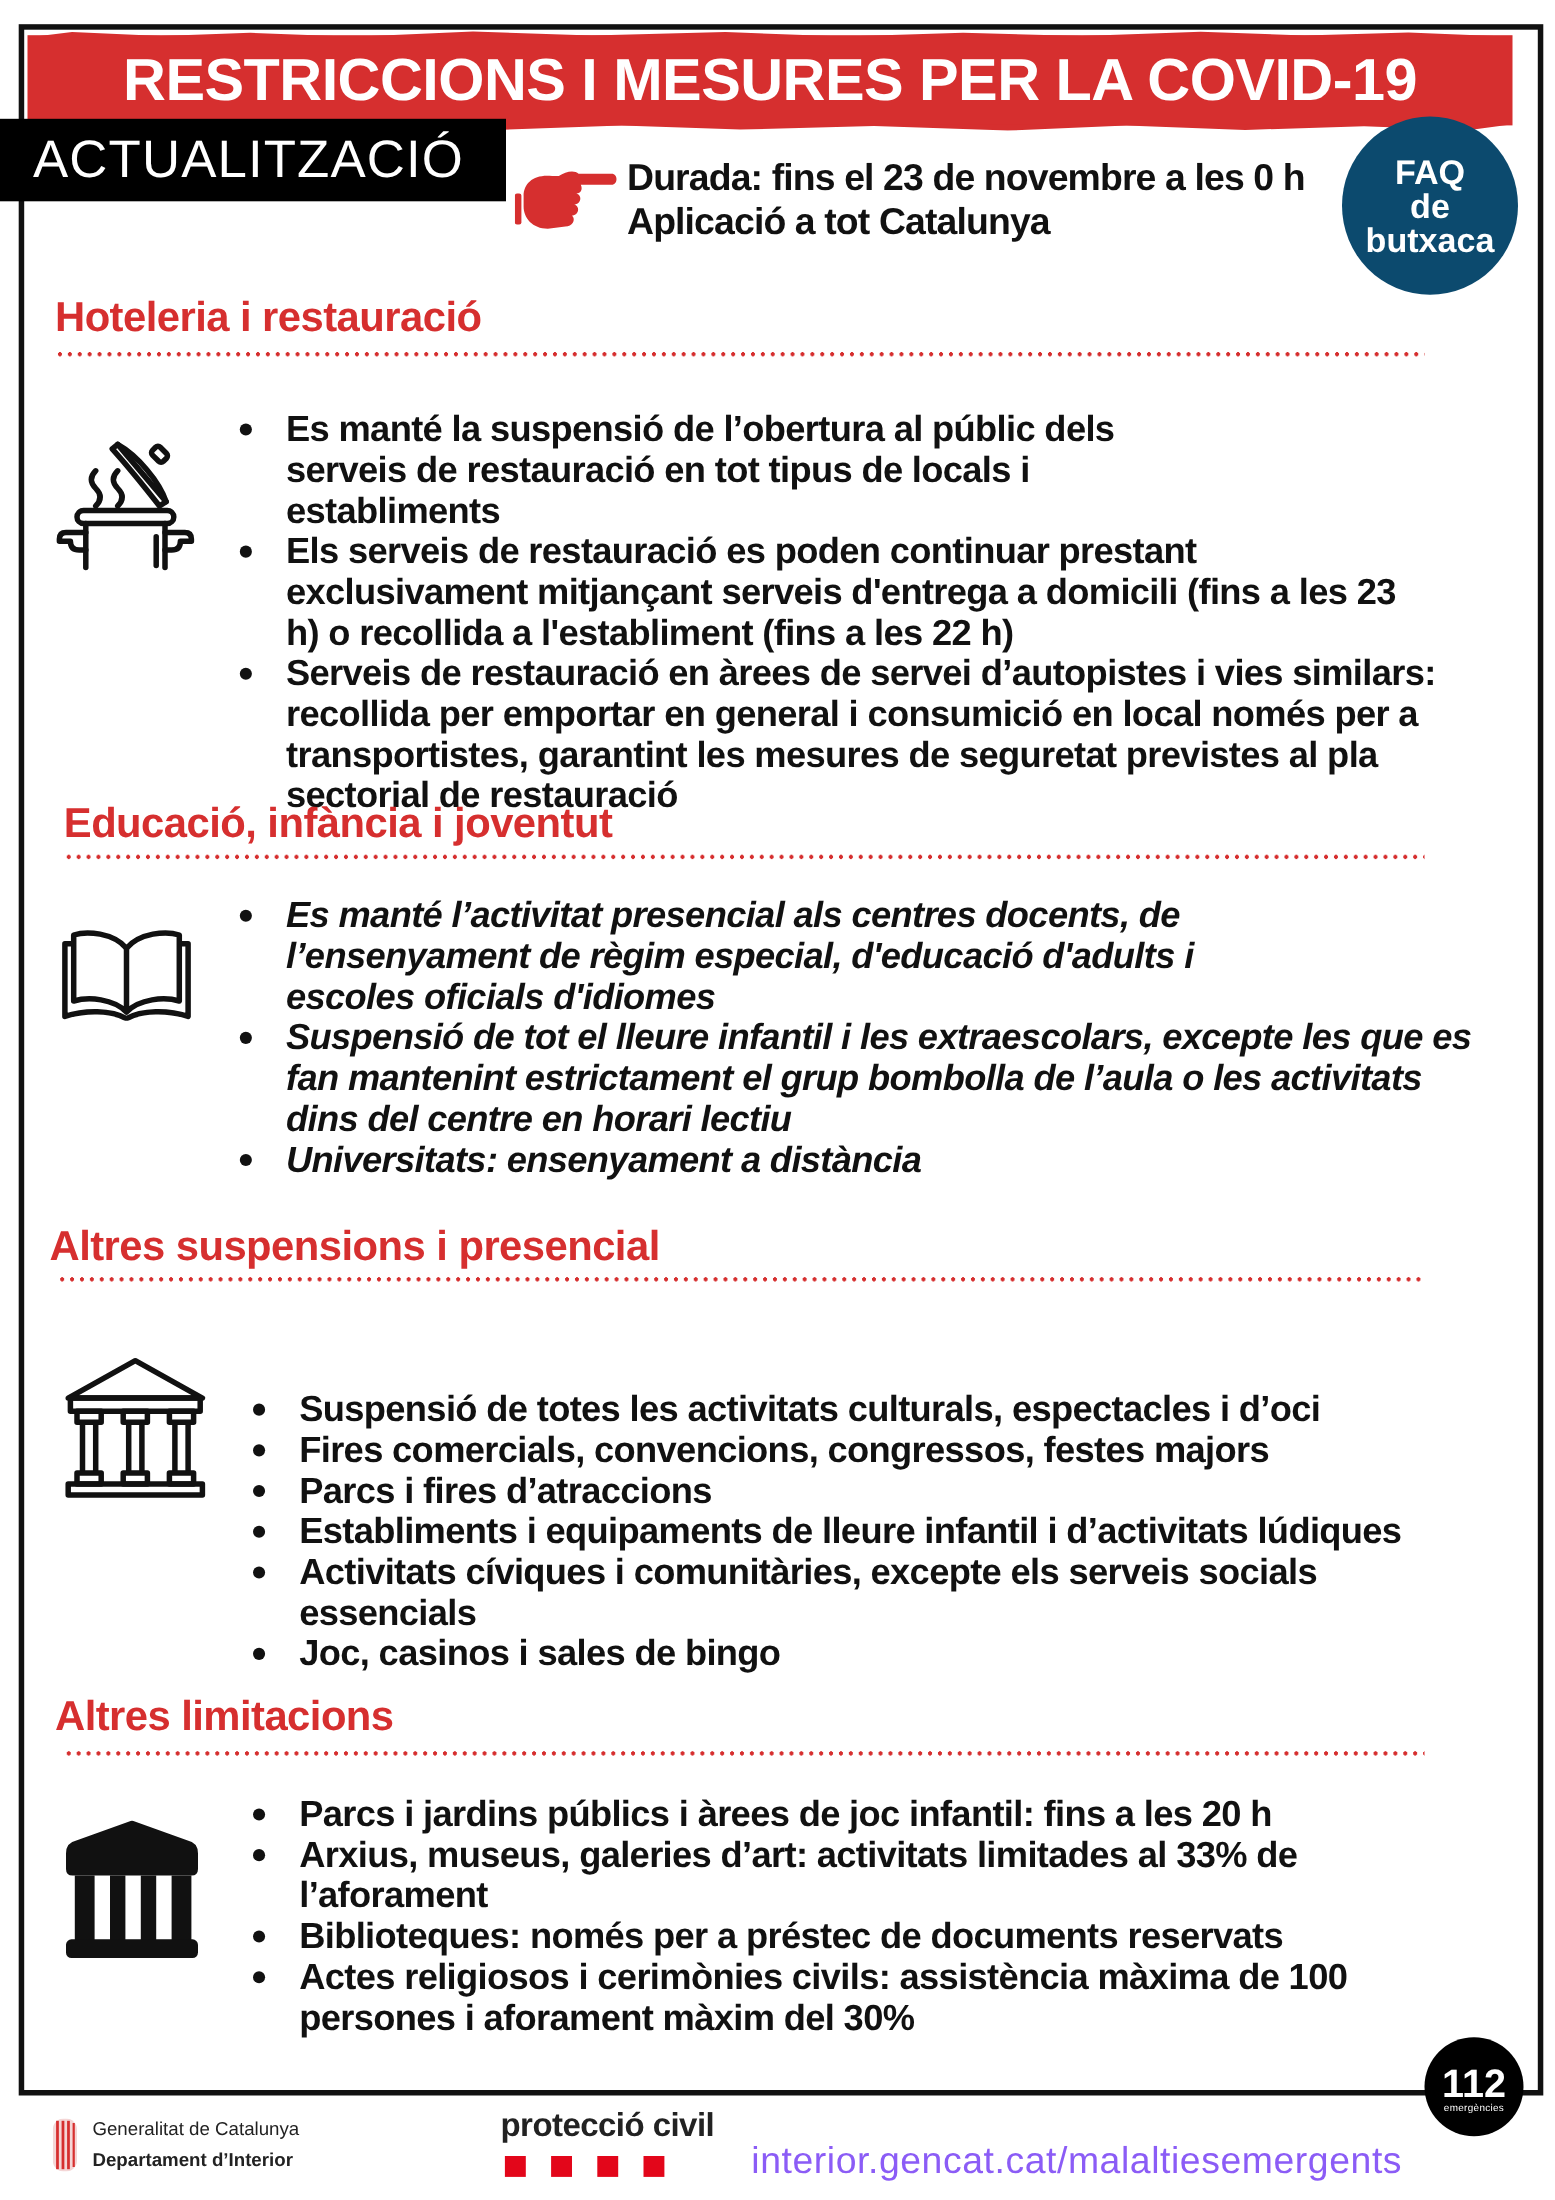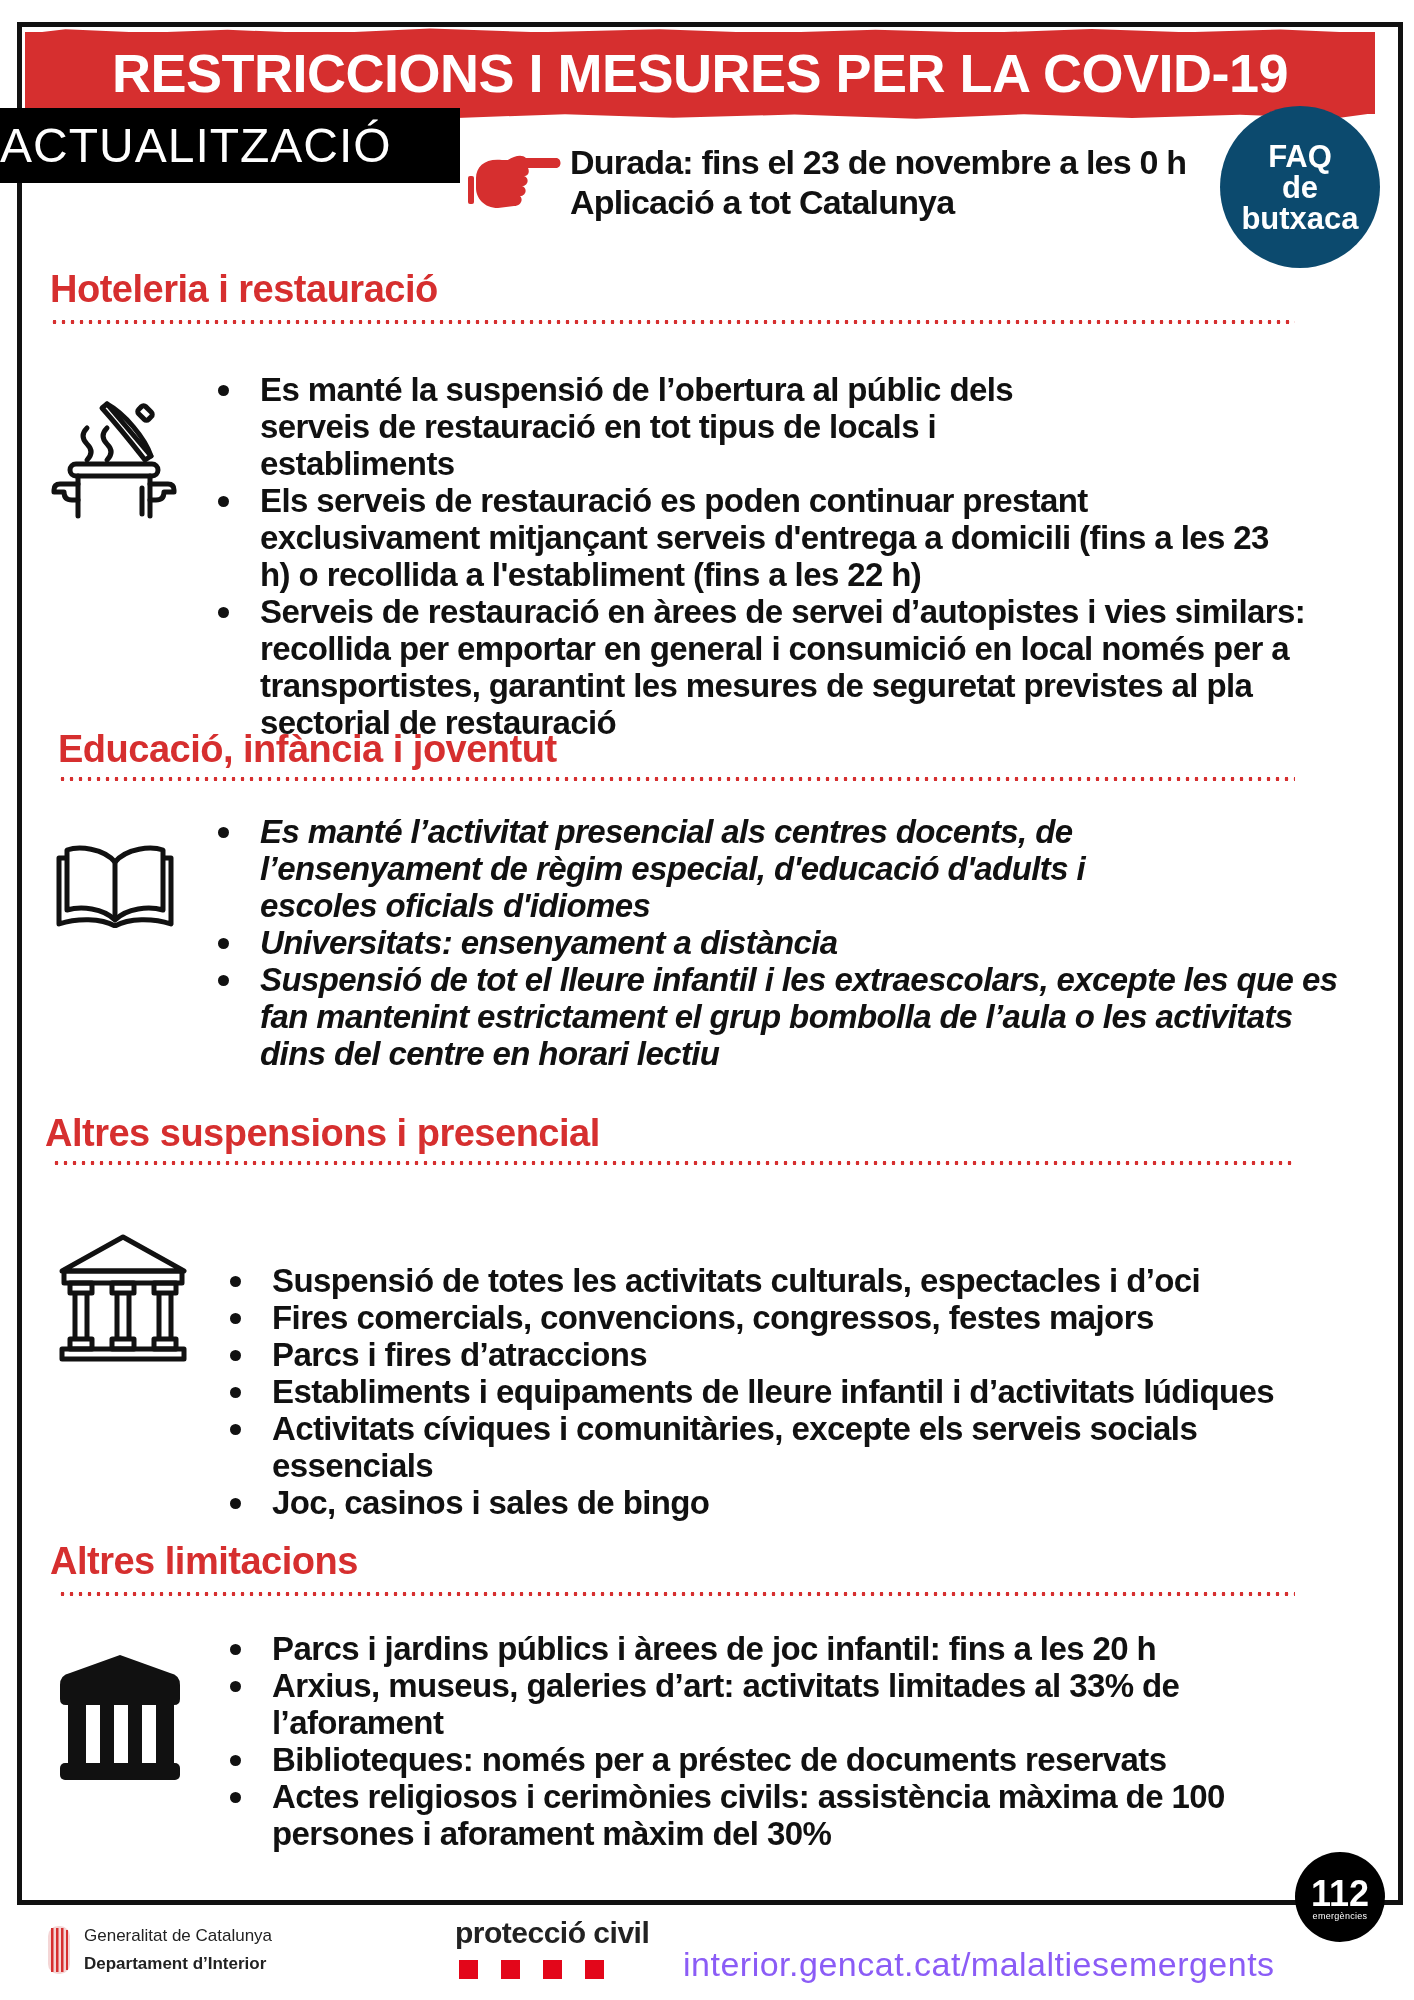--- a/index.html
+++ b/index.html
@@ -10,21 +10,21 @@
   .red-band { position:absolute; left:25px; top:32px; width:1350px; height:82px;
               background:#d62f2f; }
   .red-band::before, .red-band::after { content:""; position:absolute; left:0; right:0; height:6px; background:#d62f2f; }
   .red-band::before { top:-4px; clip-path:polygon(0 100%,3% 20%,9% 80%,15% 30%,22% 90%,30% 10%,38% 70%,47% 20%,55% 85%,63% 30%,71% 80%,79% 15%,86% 70%,93% 25%,100% 90%,100% 100%); }
   .red-band::after { bottom:-5px; clip-path:polygon(0 0,100% 0,97% 90%,90% 30%,82% 85%,74% 20%,66% 95%,57% 25%,48% 80%,40% 20%,31% 90%,23% 30%,14% 85%,7% 20%,0 70%); }
   .title { position:absolute; left:25px; top:32px; width:1350px; height:82px;
            display:flex; align-items:center; justify-content:center;
            color:#fff; font-weight:bold; font-size:54px; letter-spacing:-0.5px;
            font-family:"Liberation Sans", sans-serif; }
   .update-box { position:absolute; left:0; top:108px; width:460px; height:75px; background:#000;
-                color:#fff; font-size:48px; display:flex; align-items:center; box-sizing:border-box;
+                color:#fff; font-size:48px; display:flex; align-items:center; padding-left:30px; box-sizing:border-box;
                 letter-spacing:1px; }
   .hand { position:absolute; left:468px; top:148px; width:96px; height:72px; }
   .duration { position:absolute; left:570px; top:142px; font-size:34px; font-weight:bold; line-height:40px;
               letter-spacing:-0.8px; }
   .faq { position:absolute; left:1220px; top:106px; width:160px; height:162px; border-radius:50%;
          background:#0c4a6e; color:#fff; display:flex; flex-direction:column; align-items:center; justify-content:center;
          font-weight:bold; font-size:31px; line-height:31px; text-align:center; }
   .section-title { position:absolute; color:#d62f2f; font-weight:bold; font-size:38px; letter-spacing:-0.5px; }
   .dots { position:absolute; height:4px; right:119px;
           background-image:radial-gradient(circle, #d62f2f 1.8px, transparent 2.1px);
@@ -99,22 +99,22 @@
 
 <div class="section-title" style="left:58px; top:728px;">Educació, infància i joventut</div>
 <div class="dots" style="left:58px; top:777px;"></div>
 <svg class="icon" style="left:55px; top:840px; width:120px; height:88px;" viewBox="0 0 120 88" fill="none" stroke="#111" stroke-width="5" stroke-linejoin="round">
   <path d="M60 22 C48 8 24 6 12 10 L12 70 C26 66 48 68 60 80 C72 68 94 66 108 70 L108 10 C96 6 72 8 60 22 Z"></path>
   <path d="M60 22 L60 80"></path>
   <path d="M12 18 L4 18 L4 84 C22 78 46 78 60 86 C74 78 98 78 116 84 L116 18 L108 18"></path>
 </svg>
 <ul class="blist" style="left:218px; top:813px; width:1120px;font-style:italic;">
   <li style="width:900px;">Es manté l’activitat presencial als centres docents, de l’ensenyament de règim especial, d'educació d'adults i escoles oficials d'idiomes</li>
+  <li style="width:1080px;">Suspensió de tot el lleure infantil i les extraescolars, excepte les que es fan mantenint estrictament el grup bombolla de l’aula o les activitats dins del centre en horari lectiu</li>
   <li style="width:1000px;">Universitats: ensenyament a distància</li>
-  <li style="width:1080px;">Suspensió de tot el lleure infantil i les extraescolars, excepte les que es fan mantenint estrictament el grup bombolla de l’aula o les activitats dins del centre en horari lectiu</li>
 </ul>
 
 <div class="section-title" style="left:45px; top:1112px;">Altres suspensions i presencial</div>
 <div class="dots" style="left:52px; top:1161px;"></div>
 <svg class="icon" style="left:58px; top:1233px; width:130px; height:130px;" viewBox="0 0 130 130" fill="none" stroke="#111" stroke-width="5" stroke-linejoin="round">
   <path d="M4 38 L65 4 L126 38 Z"></path>
   <rect x="6" y="38" width="118" height="12"></rect>
   <rect x="12" y="50" width="22" height="10"></rect>
   <rect x="54" y="50" width="22" height="10"></rect>
   <rect x="96" y="50" width="22" height="10"></rect>

